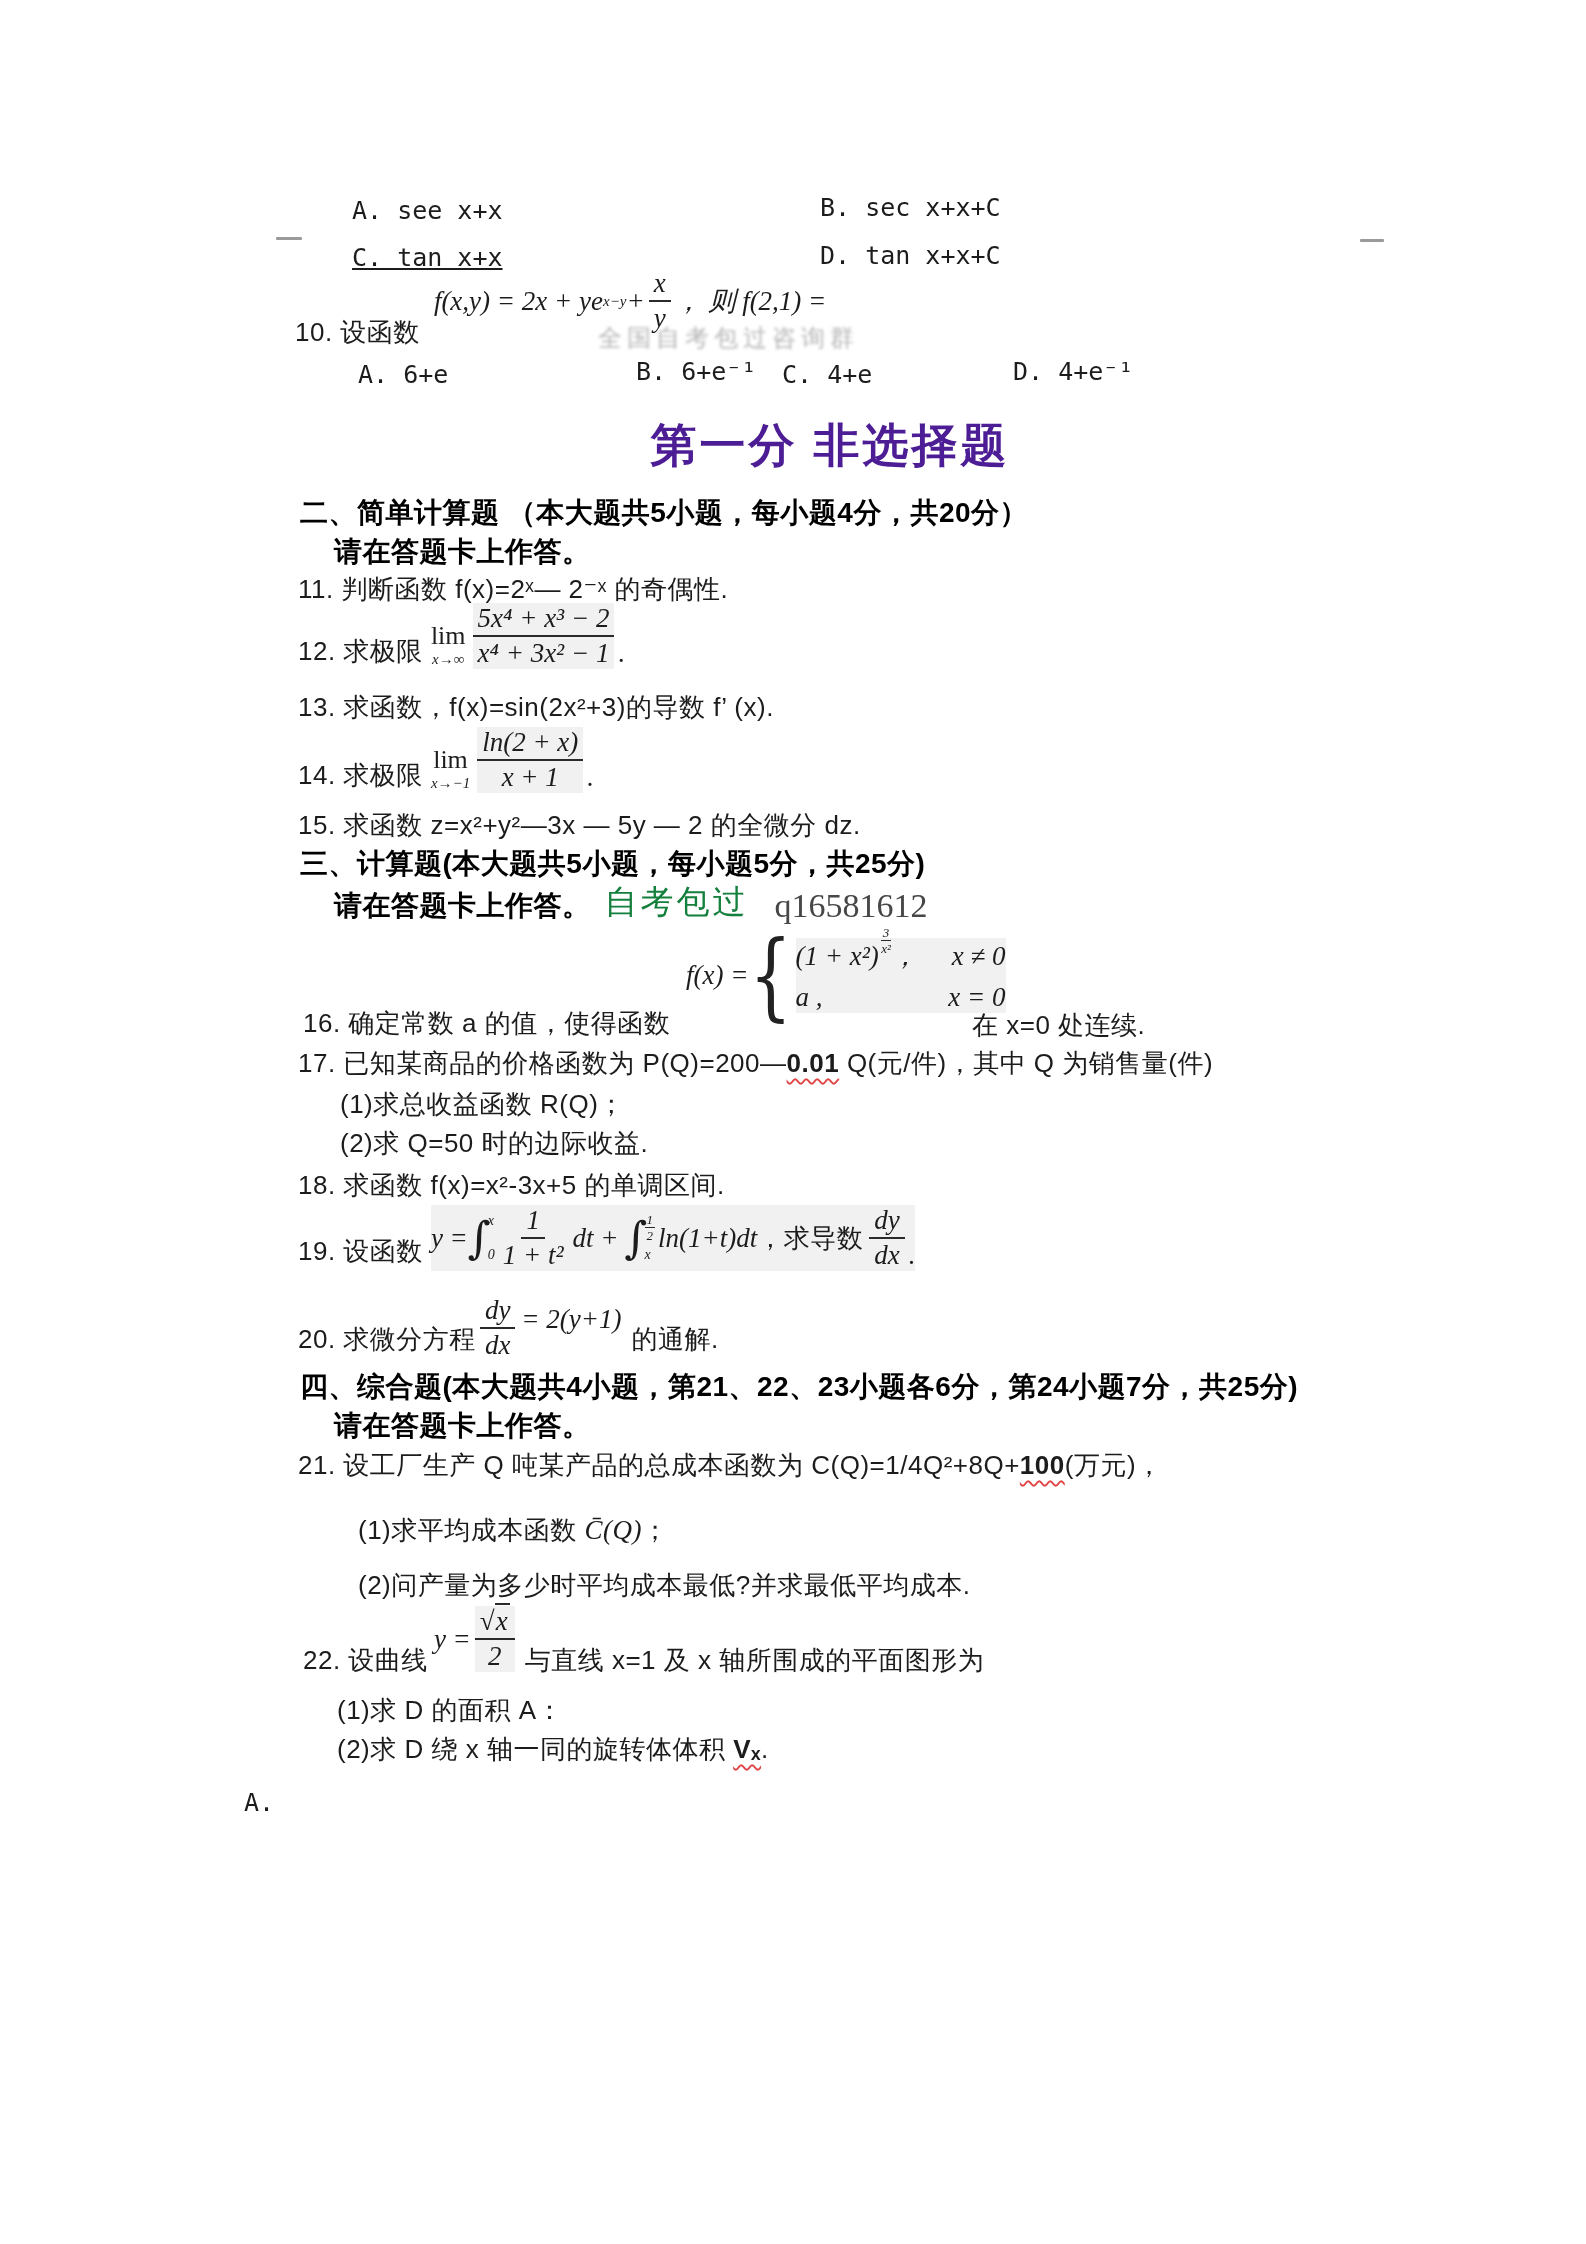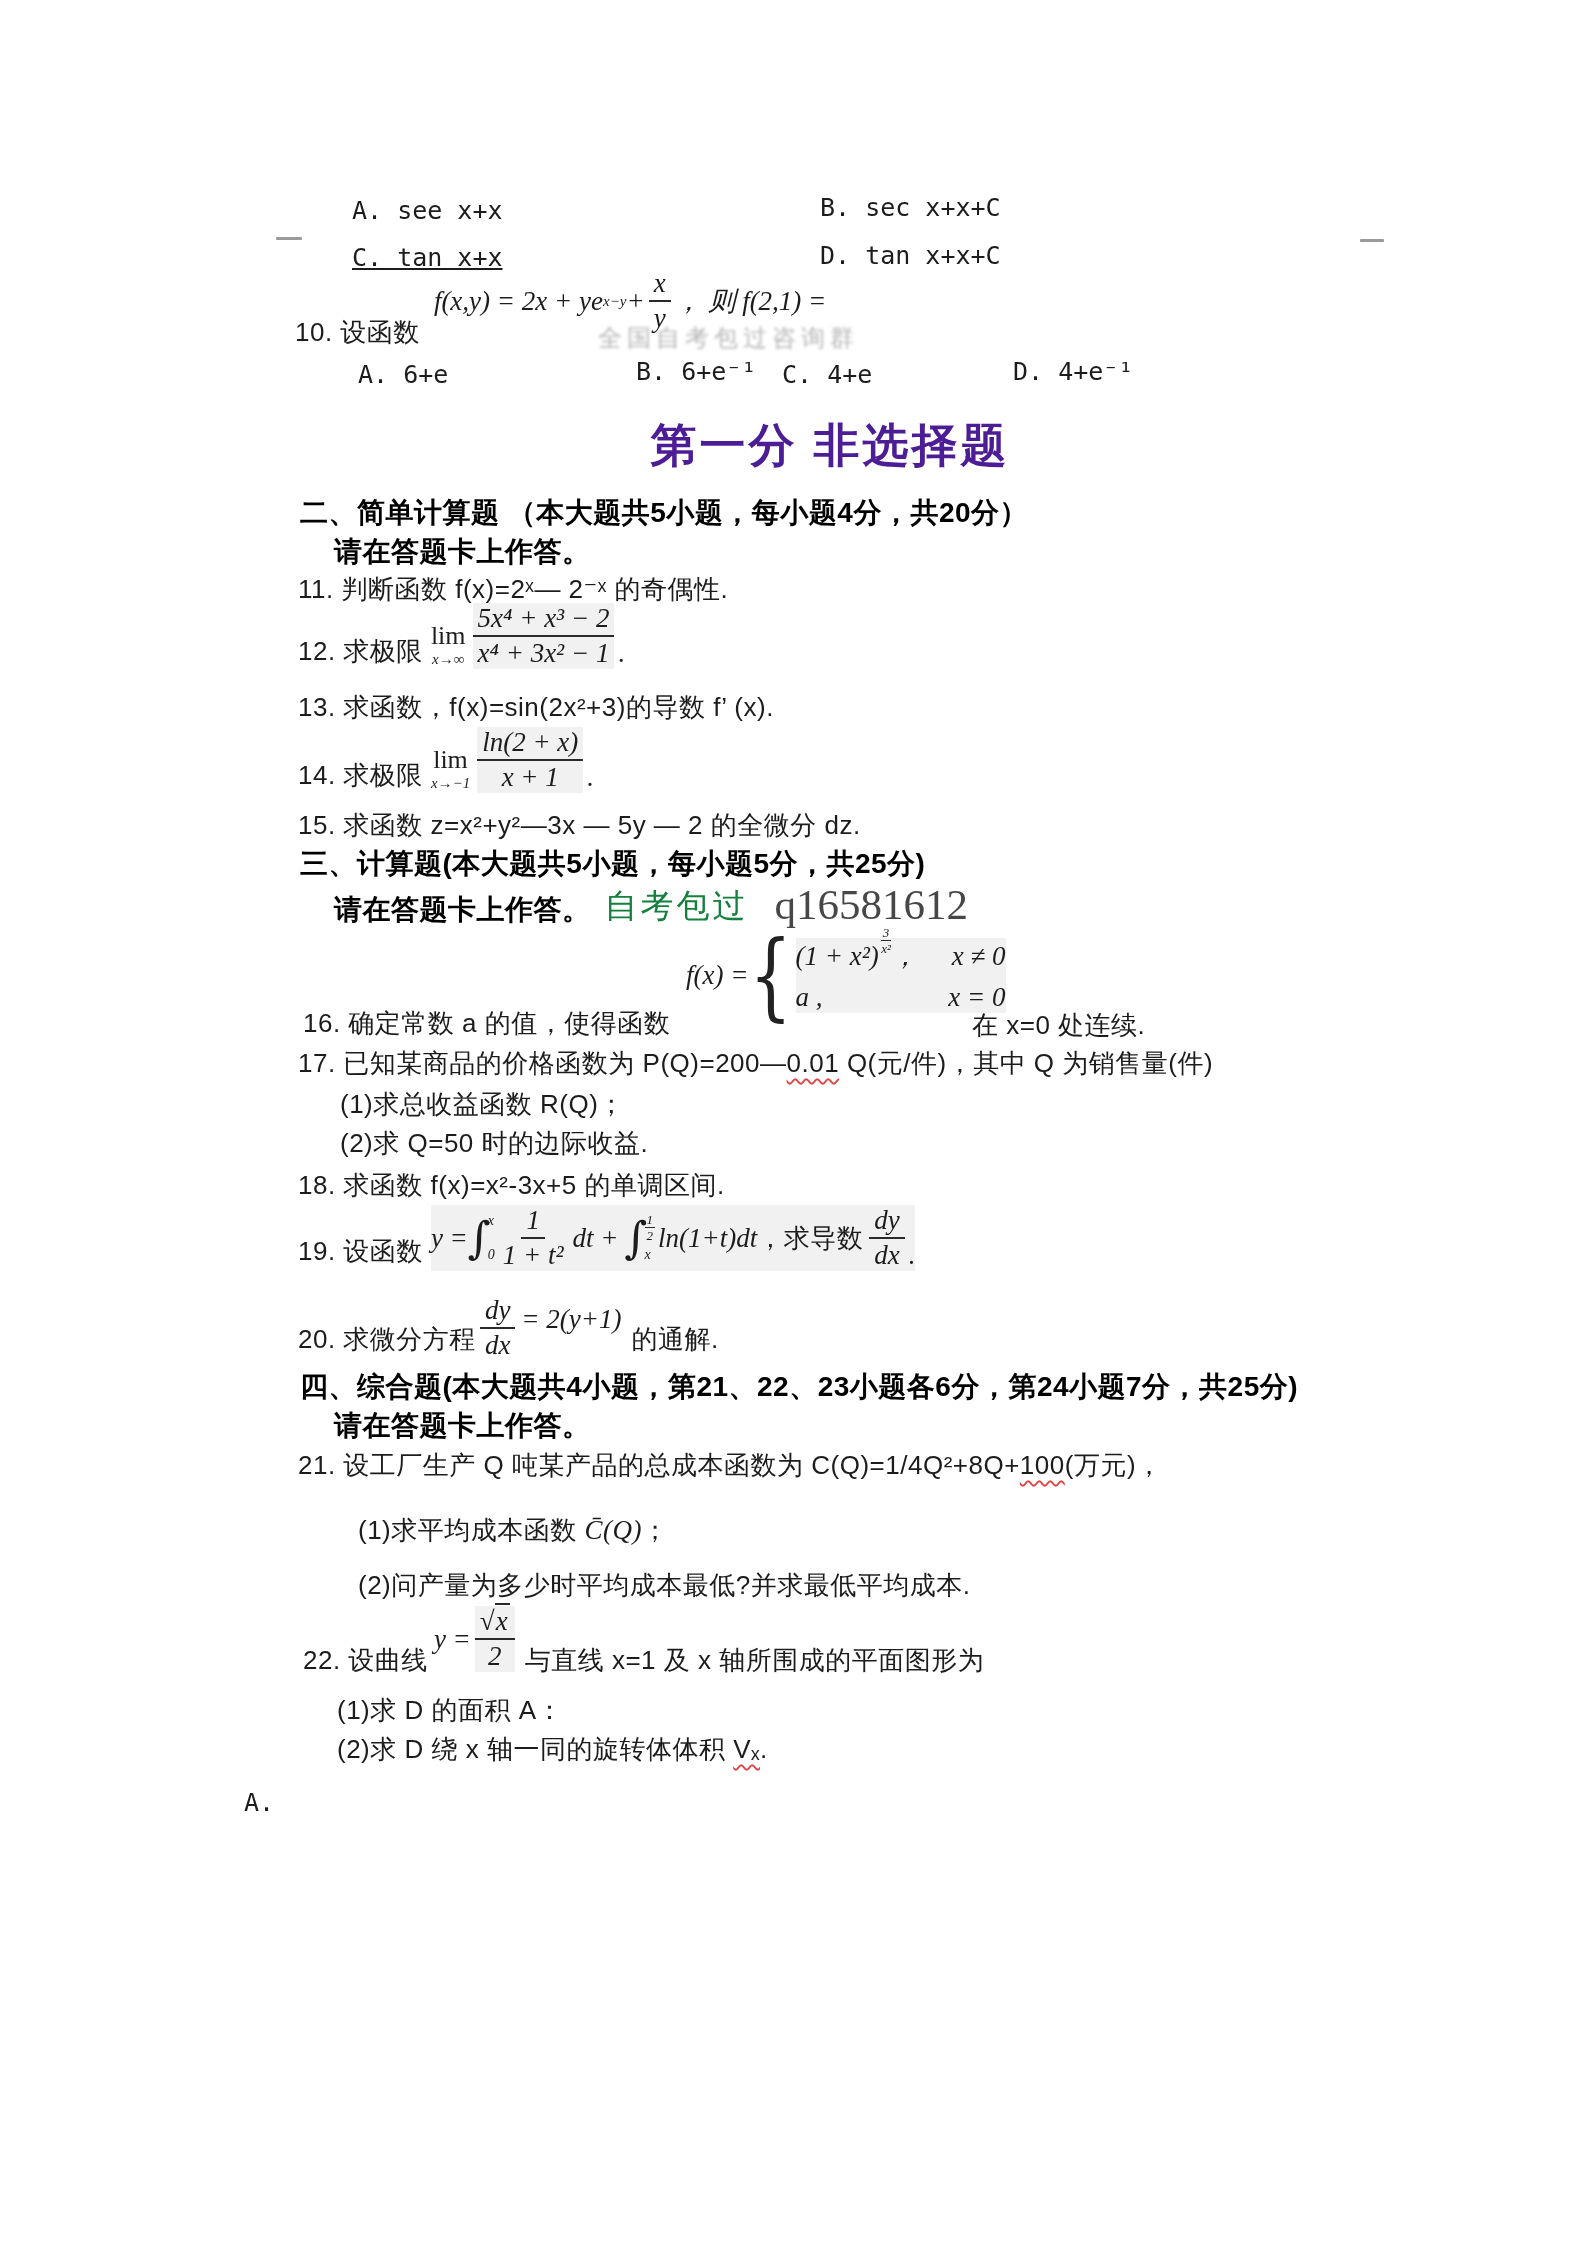--- a/index.html
+++ b/index.html
@@ -15,25 +15,25 @@
   .frac{display:inline-flex;flex-direction:column;align-items:center;line-height:1.15;}
   .frac .fn{border-bottom:2px solid #2a2a2a;padding:0 5px 1px 5px;}
   .frac .fd{padding:1px 5px 0 5px;}
   .limb{display:inline-flex;flex-direction:column;align-items:center;line-height:1;margin:0 7px 2px 8px;}
   .limb .limtop{font-family:"Liberation Serif","DejaVu Serif",serif;font-style:normal;font-size:26px;}
   .limb .limsub{font-family:"Liberation Serif","DejaVu Serif",serif;font-style:italic;font-size:15px;margin-top:3px;}
   .tf{display:inline-flex;flex-direction:column;align-items:center;line-height:1;font-size:13px;}
   .tf .tn{border-bottom:1px solid #2a2a2a;padding:0 2px 1px 2px;}
   .tf .td{padding-top:1px;}
   .redwavy{text-decoration-line:underline;text-decoration-style:wavy;text-decoration-color:#e14444;
-           text-decoration-thickness:2px;text-underline-offset:6px;}
+           text-decoration-thickness:2px;text-underline-offset:6px;font-weight:bold;}
   .gray-dash{position:absolute;background:#9a9a9a;height:3px;border-radius:1px;}
   .wm-faint{color:#b5b5b5;filter:blur(1.7px);font-size:24px;letter-spacing:5px;}
   .wm-cn{color:#15803d;font-size:33px;letter-spacing:3px;filter:blur(0.4px);}
-  .wm-q{color:#474747;font-family:"Liberation Serif","DejaVu Serif",serif;font-size:43px;filter:blur(0.4px);margin-left:26px;font-style:normal;}
+  .wm-q{color:#474747;font-family:"Liberation Serif","DejaVu Serif",serif;font-size:34px;filter:blur(0.4px);margin-left:26px;font-style:normal;}
   .mathbg{background:rgba(0,0,0,0.055);}
   .brace{font-family:"DejaVu Serif",serif;font-style:normal;font-size:96px;font-weight:100;
          line-height:0.95;transform:scaleX(0.7);transform-origin:center;margin:0 -6px 0 -8px;color:#222;}
   .cases{display:inline-flex;flex-direction:column;gap:8px;width:210px;}
   .crow{display:flex;align-items:center;}
   .cond{margin-left:auto;}
   .expfrac{transform:translateY(-16px);margin-left:2px;}
   .intg{font-family:"DejaVu Serif",serif;font-style:normal;font-size:44px;line-height:1;}
   .intlim{display:inline-flex;flex-direction:column;justify-content:space-between;height:50px;
           font-size:14px;margin:0 3px 0 -3px;}

